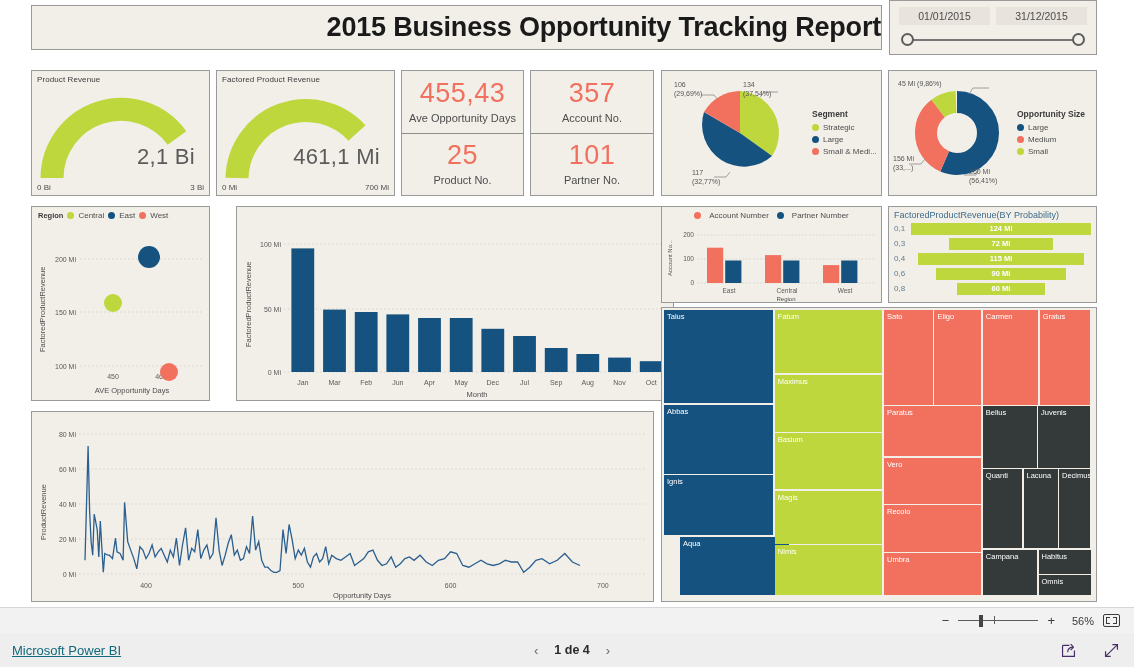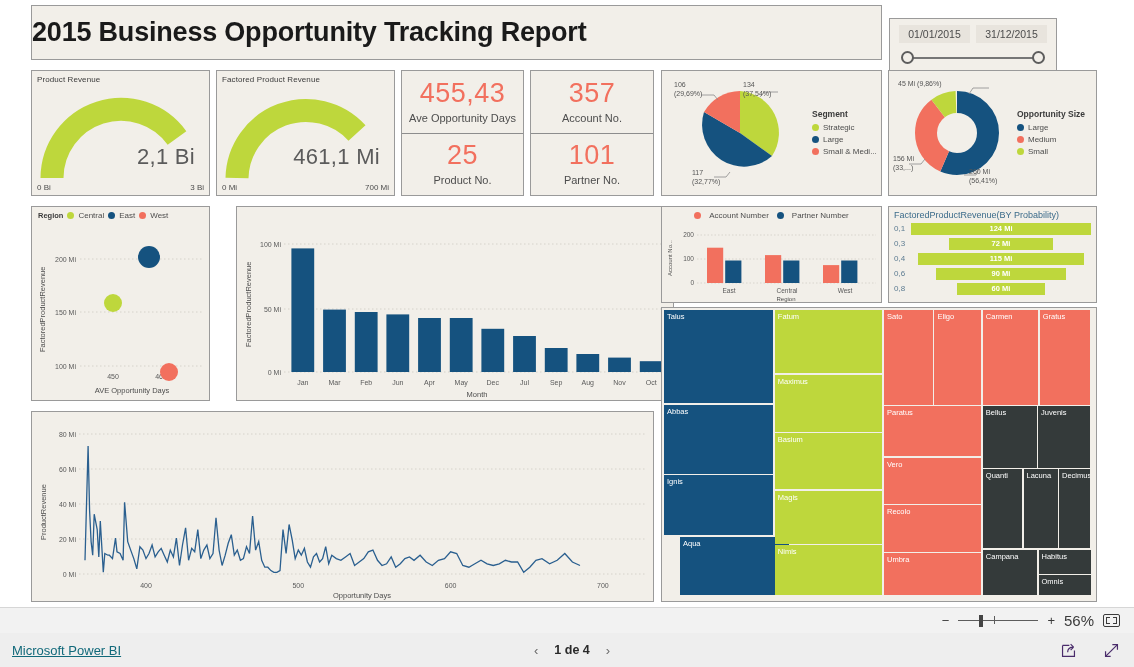--- a/index.html
+++ b/index.html
@@ -20,24 +20,24 @@
     position: absolute;
     background: #f2efe9;
     border: 1px solid #9a9a9a;
   }
   .tile-title {
     font-size: 8px; color: #3b3b3b; padding: 4px 0 0 5px;
     letter-spacing: .1px; white-space: nowrap;
   }
 
   
-  #header-tile { left: 31px; top: 5px; width: 851px; height: 55px; display:flex; align-items:center; justify-content:flex-start; }
+  #header-tile { left: 31px; top: 5px; width: 851px; height: 45px; display:flex; align-items:center; justify-content:flex-end; }
   #report-title { font-size: 27px; font-weight: bold; color: #1a1a1a; letter-spacing: -0.2px; }
 
-  #slicer-tile { left: 889px; top: 18px; width: 168px; height: 55px; padding: 6px 9px 0 9px;}
+  #slicer-tile { left: 889px; top: 0; width: 208px; height: 55px; padding: 6px 9px 0 9px;}
   .slicer-dates { display:flex; gap:6px; }
   .slicer-date {
     background: #e8e4dd; color:#4c4c4c; font-size: 10.5px;
     padding: 3px 6px; border: none; flex:1; text-align:center;
     font-family: "Liberation Sans", sans-serif;
   }
   .slicer-track { position:relative; height:18px; margin-top:6px; }
   .slicer-line { position:absolute; left:10px; right:10px; top:8px; height:2px; background:#767676; }
   .slicer-handle {
     position:absolute; top:2px; width:13px; height:13px; border-radius:50%;
@@ -126,21 +126,21 @@
     position:absolute; left:0; top:607px; width:1134px; height:26px;
     background:#f2f2f2; border-top:1px solid #d6d6d6;
     display:flex; align-items:center; justify-content:flex-end; gap:9px;
     padding-right: 14px;
   }
   .zoom-minus, .zoom-plus { font-size: 13px; color:#3b3b3b; cursor:pointer; line-height:1; }
   .zoom-track { position:relative; width: 80px; height: 14px; }
   .zoom-line { position:absolute; left:0; right:0; top:6px; height:1px; background:#5c5c5c; }
   .zoom-tickm { position:absolute; left:45%; top:2px; width:1px; height:8px; background:#5c5c5c; }
   .zoom-thumb { position:absolute; left:26%; top:1px; width:4px; height:12px; background:#444; }
-  .zoom-pct { font-size: 15px; color:#3b3b3b; min-width: 30px; text-align:right; }
+  .zoom-pct { font-size: 11px; color:#3b3b3b; min-width: 30px; text-align:right; }
   .fit-icon { width:17px; height:13px; border:1.4px solid #3b3b3b; border-radius:2px; position:relative; }
   .fit-icon::before, .fit-icon::after {
     content:""; position:absolute; top:2px; bottom:2px; width:3px;
     border-top:1.4px solid #3b3b3b; border-bottom:1.4px solid #3b3b3b;
   }
   .fit-icon::before { left:2px; border-left:1.4px solid #3b3b3b; }
   .fit-icon::after { right:2px; border-right:1.4px solid #3b3b3b; }
 
   .footer {
     position:absolute; left:0; top:633px; width:1134px; height:34px;

